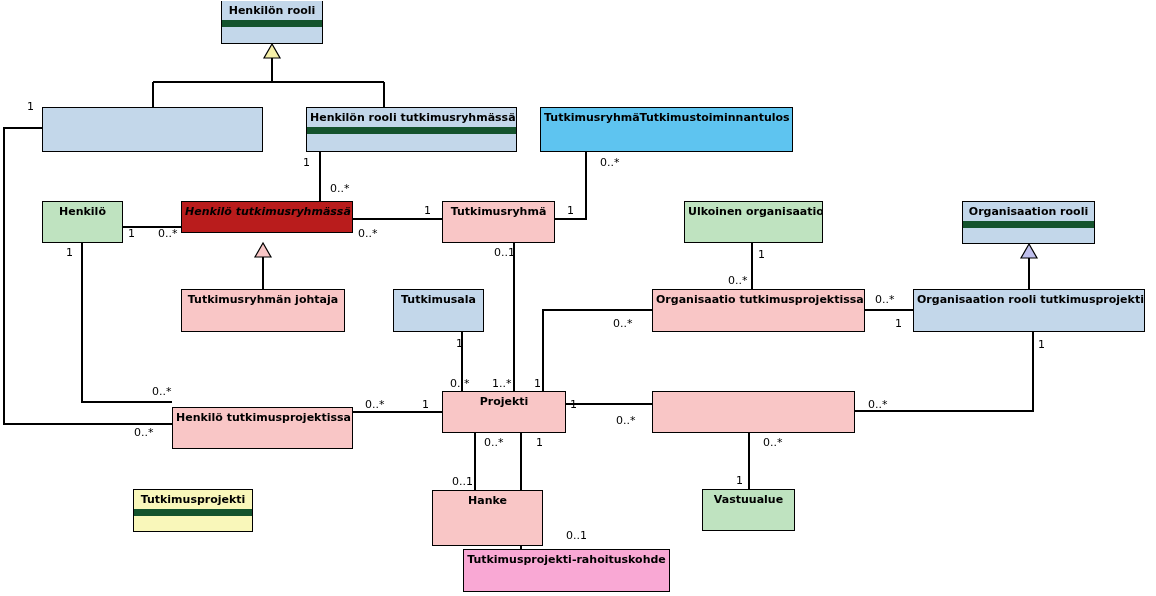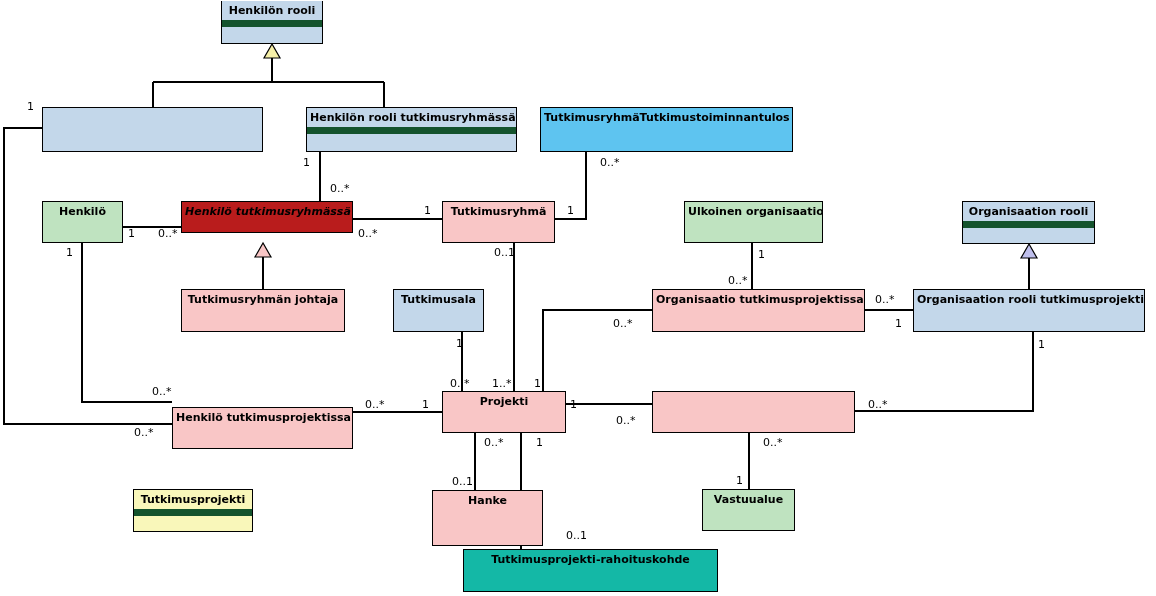--- a/index.html
+++ b/index.html
@@ -159,21 +159,21 @@
   <div class="node" style="left:432px;top:490px;width:111px;height:56px;background:#f9c6c6;">
     <div class="hdr">Hanke</div>
     <div class="body"></div>
   </div>
 
   <div class="node" style="left:702px;top:489px;width:93px;height:42px;background:#bfe3c0;">
     <div class="hdr">Vastuualue</div>
     <div class="body"></div>
   </div>
 
-  <div class="node" style="left:463px;top:549px;width:255px;height:43px;background:#14b8a6;gap:16px;">
+  <div class="node" style="left:463px;top:549px;width:207px;height:43px;background:#f9a8d4;gap:16px;">
     <div class="hdr">Tutkimusprojekti-rahoituskohde</div>
     <div class="body"></div>
   </div>
 
   <span class="mult" style="left:27px;top:101px;">1</span>
   <span class="mult" style="left:134px;top:427px;">0..*</span>
   <span class="mult" style="left:303px;top:157px;">1</span>
   <span class="mult" style="left:330px;top:183px;">0..*</span>
   <span class="mult" style="left:128px;top:228px;">1</span>
   <span class="mult" style="left:158px;top:228px;">0..*</span>

